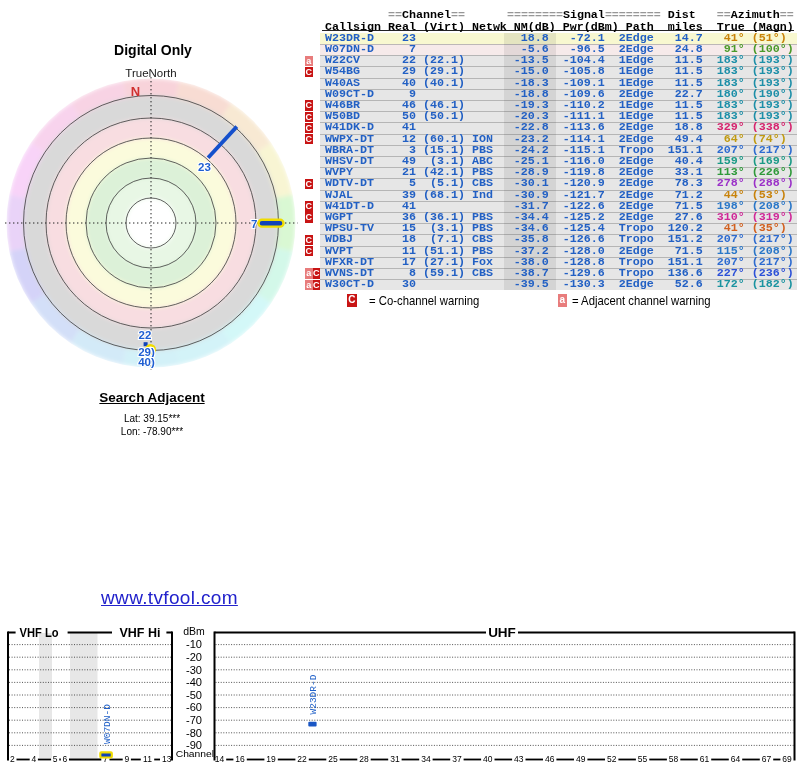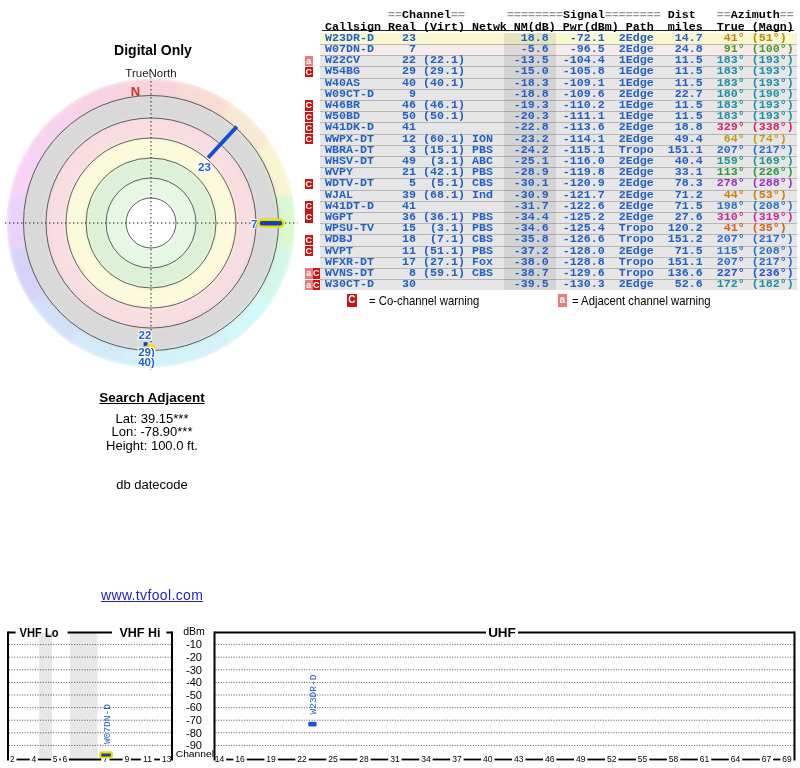--- a/index.html
+++ b/index.html
@@ -20,23 +20,23 @@
 .bc { background:#c81414; }
 #hdrline { position:absolute; left:322px; top:30.4px; width:472px; height:1px; background:#222; }
 #title { position:absolute; left:53px; top:42px; width:200px; text-align:center;
           font-size:14px; font-weight:bold; color:#000; }
 #tn { position:absolute; left:51px; top:66.5px; width:200px; text-align:center; font-size:11.5px; color:#1a1a1a; }
 .lgt { position:absolute; top:293.4px; font-size:13px; color:#000; transform:scaleX(0.87); transform-origin:0 0; white-space:nowrap; }
 .bdgL { position:absolute; width:10px; height:12.5px; color:#fff; font-size:10px; font-weight:bold;
         font-family:"Liberation Sans", sans-serif; text-align:center; line-height:12.5px; }
 #sc { position:absolute; left:32px; top:390px; width:240px; text-align:center; color:#000; }
 #sc .t { font-size:13.5px; font-weight:bold; text-decoration:underline; margin-bottom:6.5px; }
-#sc .l { font-size:13px; line-height:13.7px;text-align:center; }
+#sc .l { font-size:10px; line-height:13.7px;text-align:center; }
 #sc .gap { height:25px; }
-#link { position:absolute; left:101px; top:587px; font-size:14px; letter-spacing:0.35px; color:#2222cc; text-decoration:underline; }
+#link { position:absolute; left:101px; top:587px; font-size:19px; letter-spacing:0.35px; color:#2222cc; text-decoration:underline; }
 </style></head>
 <body>
 <div id="title">Digital Only</div>
 <div id="tn">TrueNorth</div>
 
 <svg style="position:absolute;left:0px;top:36px" width="300" height="340" viewBox="0 36 300 340">
 <defs>
  <filter id="bl" x="-10%" y="-10%" width="120%" height="120%">
         <feGaussianBlur stdDeviation="2.0"></feGaussianBlur>
       </filter>
@@ -162,23 +162,21 @@
 <div class="bdg ba" style="left:305px;top:279.6px">a</div>
 <div class="bdg bc" style="left:312.5px;top:279.6px">C</div>
 <div class="bdgL bc" style="left:346.9px;top:294px">C</div>
 <div class="lgt" style="left:368.9px">= Co-channel warning</div>
 <div class="bdgL ba" style="left:557.9px;top:294px;width:9px">a</div>
 <div class="lgt" style="left:571.6px">= Adjacent channel warning</div>
 <div id="sc">
  <div class="t">Search Adjacent</div>
  <div class="l">Lat: 39.15***</div>
  <div class="l">Lon: -78.90***</div>
- <div class="l">Height: 100.0 ft.</div>
  <div class="gap"></div>
- <div class="l">db datecode</div>
 </div>
 <div id="link">www.tvfool.com</div>
 
 <svg style="position:absolute;left:0px;top:620px" width="800" height="148" viewBox="0 620 800 148" font-family="Liberation Sans, sans-serif">
 <rect x="39" y="633" width="13" height="125" fill="#e7e7e7"></rect>
 <rect x="70" y="633" width="27.5" height="125" fill="#e7e7e7"></rect>
 <line x1="9" y1="644.6" x2="171" y2="644.6" stroke="#333" stroke-width="0.85" stroke-dasharray="1 1.6"></line>
 <line x1="9" y1="657.2" x2="171" y2="657.2" stroke="#333" stroke-width="0.85" stroke-dasharray="1 1.6"></line>
 <line x1="9" y1="669.8" x2="171" y2="669.8" stroke="#333" stroke-width="0.85" stroke-dasharray="1 1.6"></line>
 <line x1="9" y1="682.4" x2="171" y2="682.4" stroke="#333" stroke-width="0.85" stroke-dasharray="1 1.6"></line>

